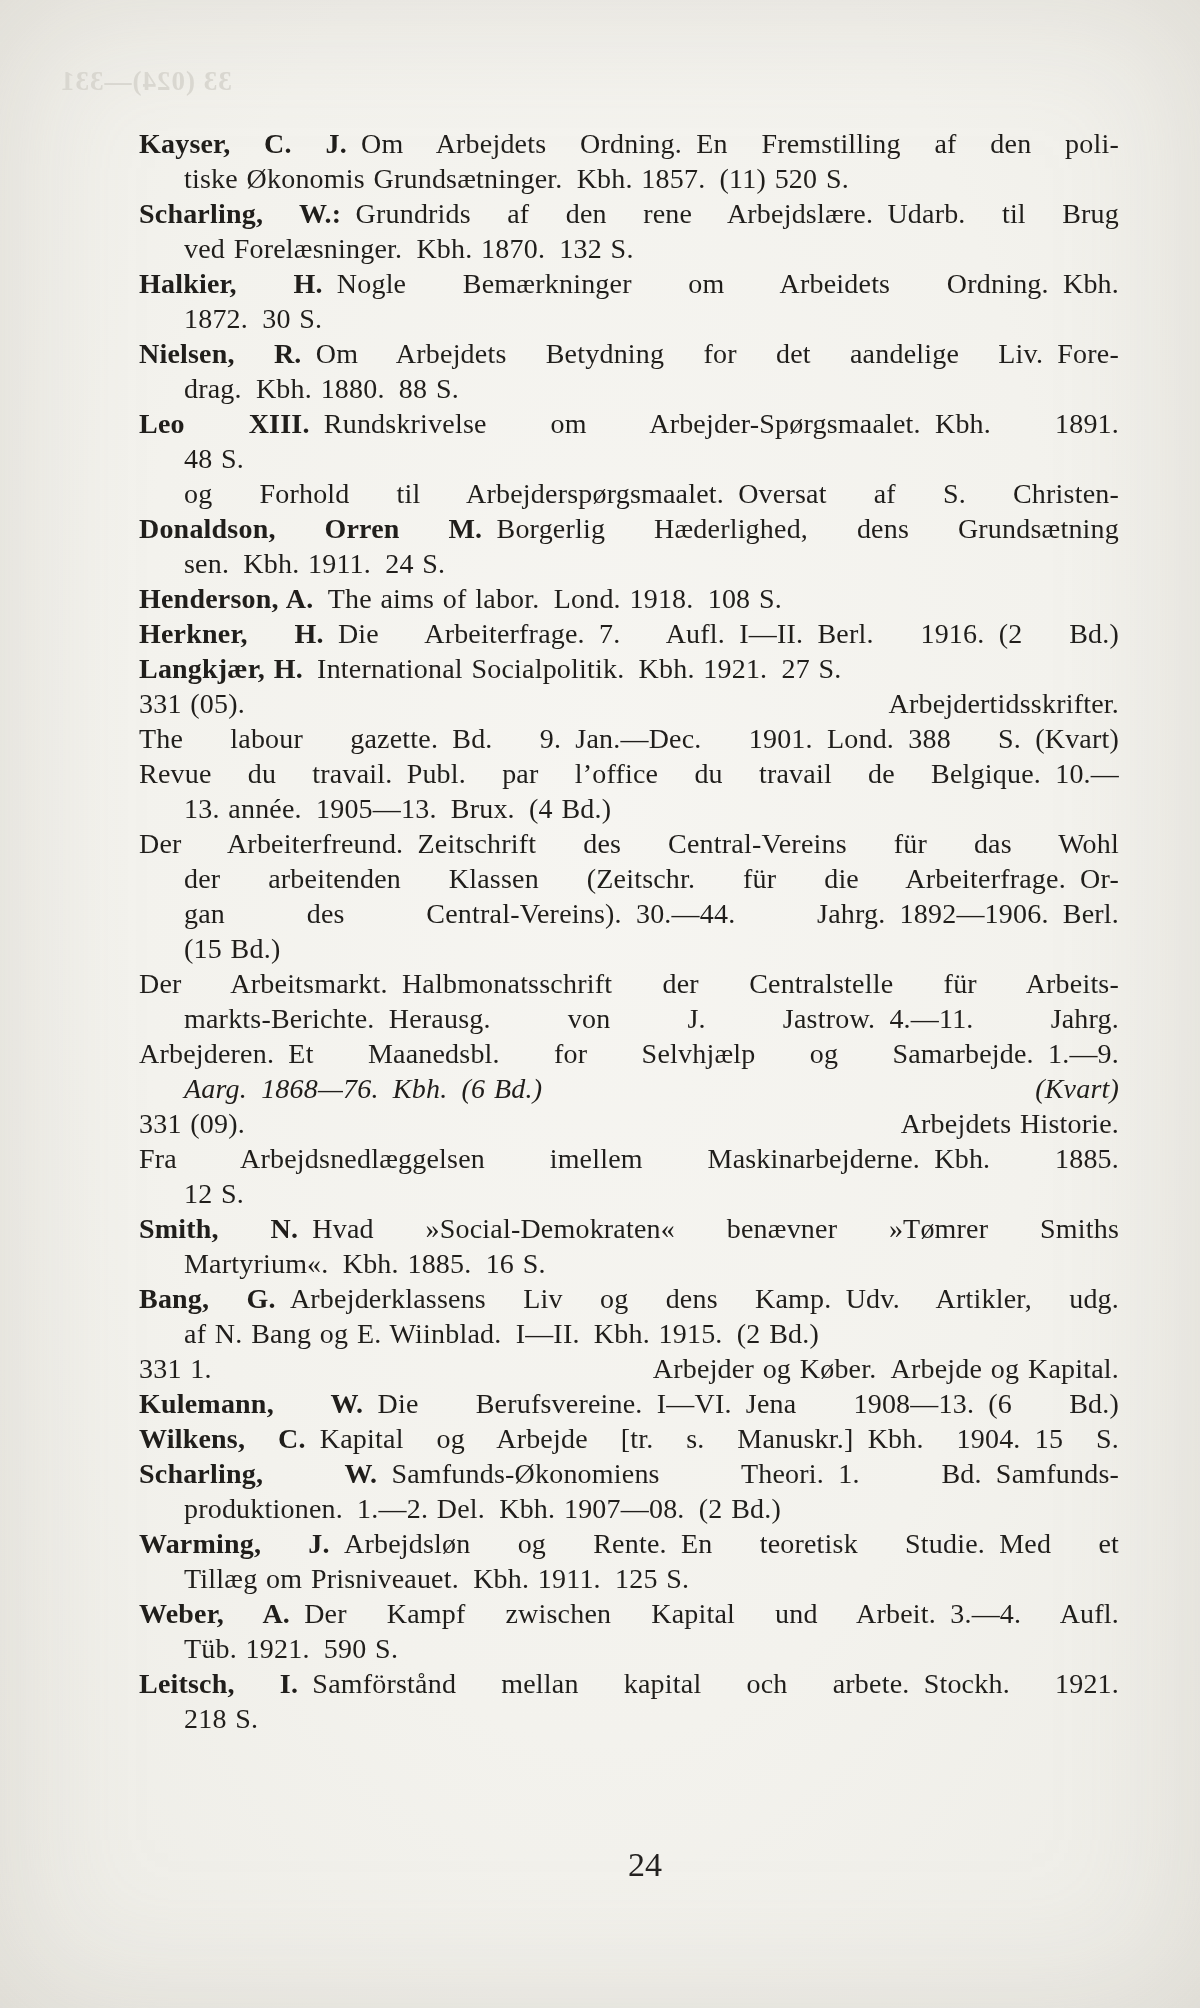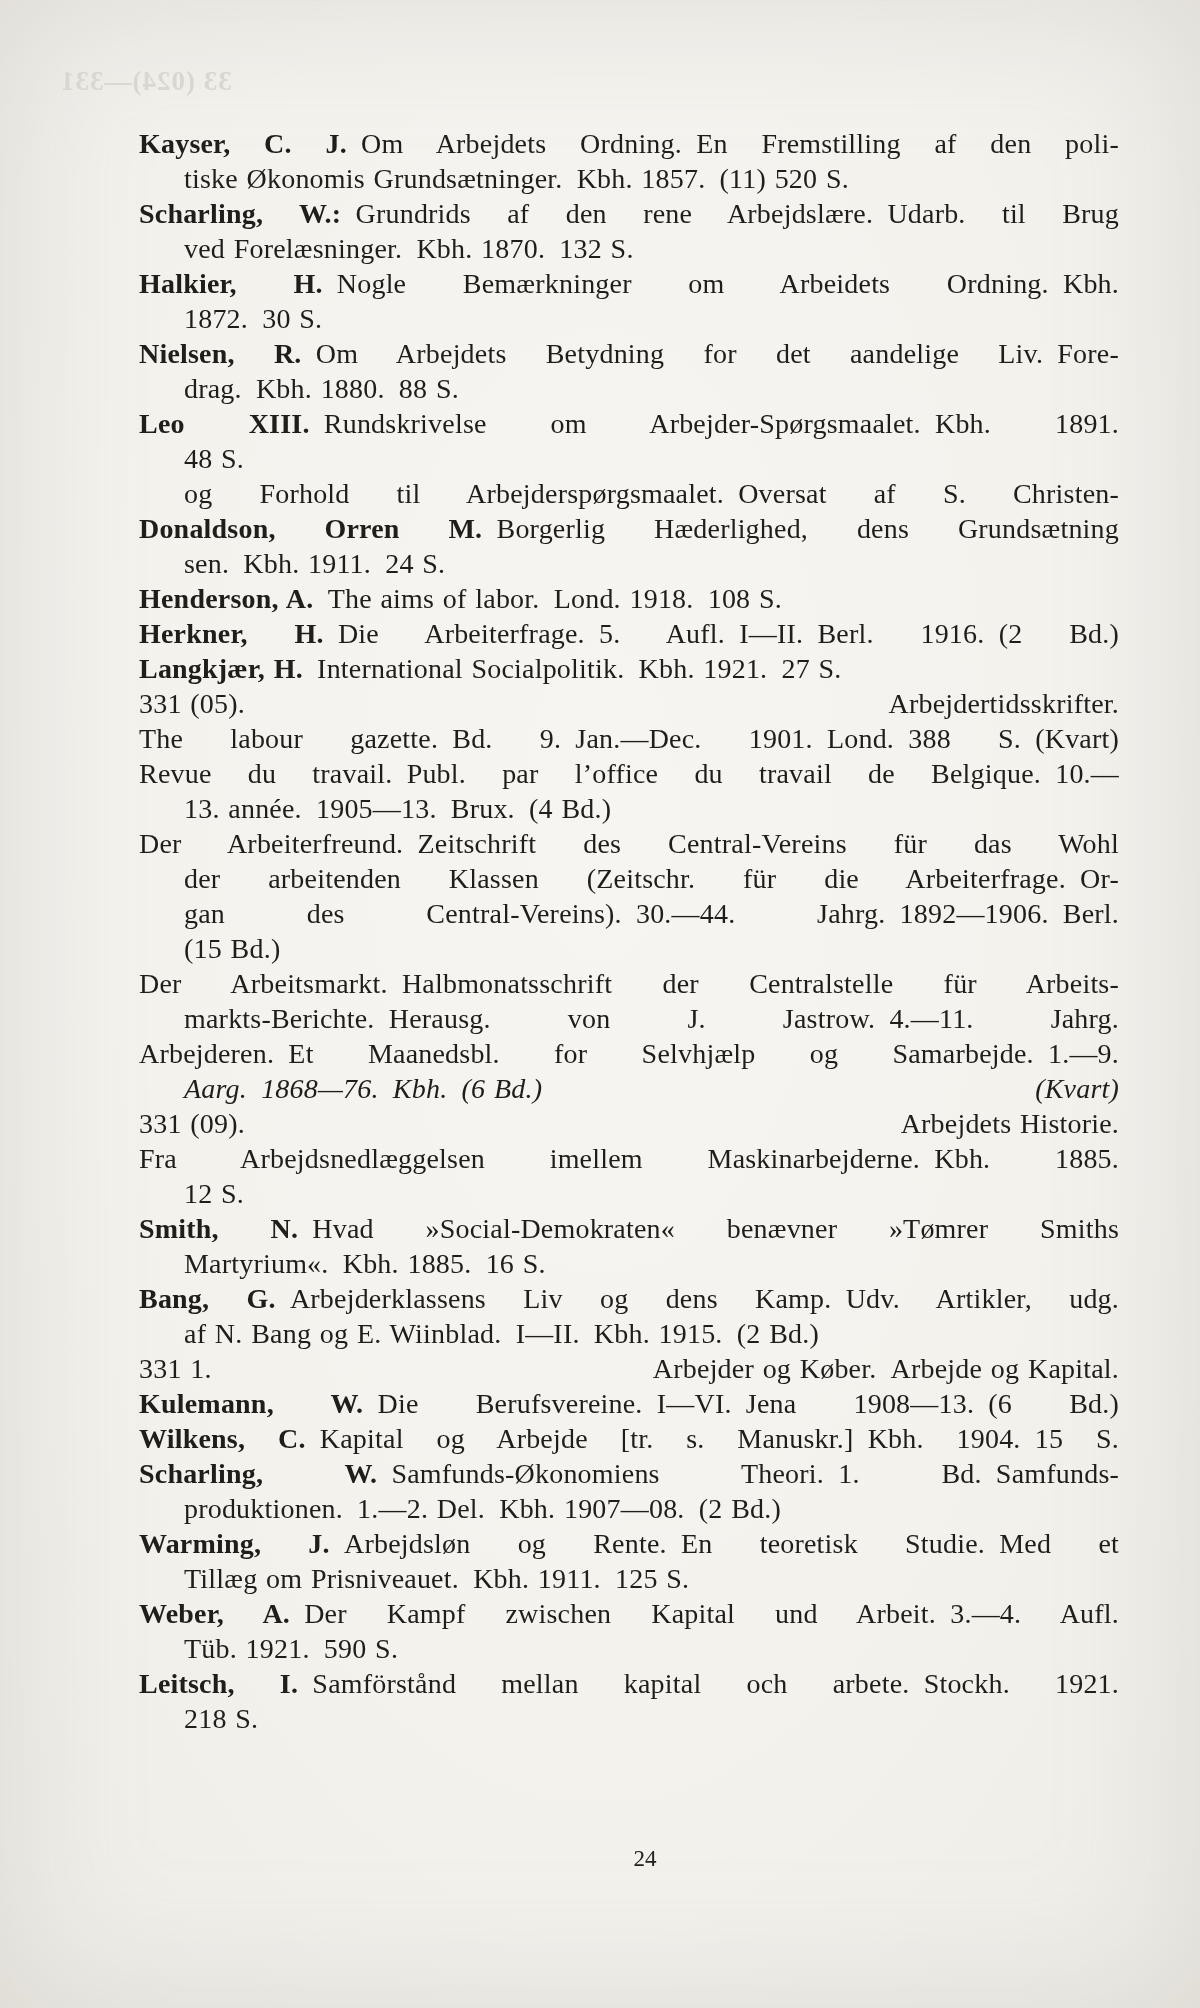--- a/index.html
+++ b/index.html
@@ -45,21 +45,21 @@
   .line.flexrow { display: flex; justify-content: space-between; text-align: left; text-align-last: auto; font-style: italic; }
   .lead { font-weight: bold; }
   .section-row { display: flex; justify-content: space-between; font-weight: normal; }
   .pageno {
     position: absolute;
     top: 1846px;
     left: 0;
     width: 100%;
     text-align: center;
     text-indent: 90px;
-    font-size: 23px;
+    font-size: 34px;
     color: #242220;
   }
 </style>
 </head>
 <body>
 
 <div class="page">
   <div class="bleed">33 (024)—331</div>
 
   <main class="content" id="content">
@@ -70,21 +70,21 @@
       <div class="line just"><span class="lead">Halkier, H.</span> <span>Nogle Bemærkninger om Arbeidets Ordning. Kbh.</span></div>
       <div class="line indent"><span>1872. 30 S.</span></div>
       <div class="line just"><span class="lead">Nielsen, R.</span> <span>Om Arbejdets Betydning for det aandelige Liv. Fore-</span></div>
       <div class="line indent"><span>drag. Kbh. 1880. 88 S.</span></div>
       <div class="line just"><span class="lead">Leo XIII.</span> <span>Rundskrivelse om Arbejder-Spørgsmaalet. Kbh. 1891.</span></div>
       <div class="line indent"><span>48 S.</span></div>
       <div class="line indent just"><span>og Forhold til Arbejderspørgsmaalet. Oversat af S. Christen-</span></div>
       <div class="line just"><span class="lead">Donaldson, Orren M.</span> <span>Borgerlig Hæderlighed, dens Grundsætning</span></div>
       <div class="line indent"><span>sen. Kbh. 1911. 24 S.</span></div>
       <div class="line"><span class="lead">Henderson, A.</span> <span>The aims of labor. Lond. 1918. 108 S.</span></div>
-      <div class="line just"><span class="lead">Herkner, H.</span> <span>Die Arbeiterfrage. 5. Aufl. I—II. Berl. 1916. (2 Bd.)</span></div>
+      <div class="line just"><span class="lead">Herkner, H.</span> <span>Die Arbeiterfrage. 7. Aufl. I—II. Berl. 1916. (2 Bd.)</span></div>
       <div class="line"><span class="lead">Langkjær, H.</span> <span>International Socialpolitik. Kbh. 1921. 27 S.</span></div>
       <div class="line section-row">
         <span>331 (05).</span>
         <span>Arbejdertidsskrifter.</span>
       </div>
       <div class="line just"><span>The labour gazette. Bd. 9. Jan.—Dec. 1901. Lond. 388 S. (Kvart)</span></div>
       <div class="line just"><span>Revue du travail. Publ. par l’office du travail de Belgique. 10.—</span></div>
       <div class="line indent"><span>13. année. 1905—13. Brux. (4 Bd.)</span></div>
       <div class="line just"><span>Der Arbeiterfreund. Zeitschrift des Central-Vereins für das Wohl</span></div>
       <div class="line indent just"><span>der arbeitenden Klassen (Zeitschr. für die Arbeiterfrage. Or-</span></div>

